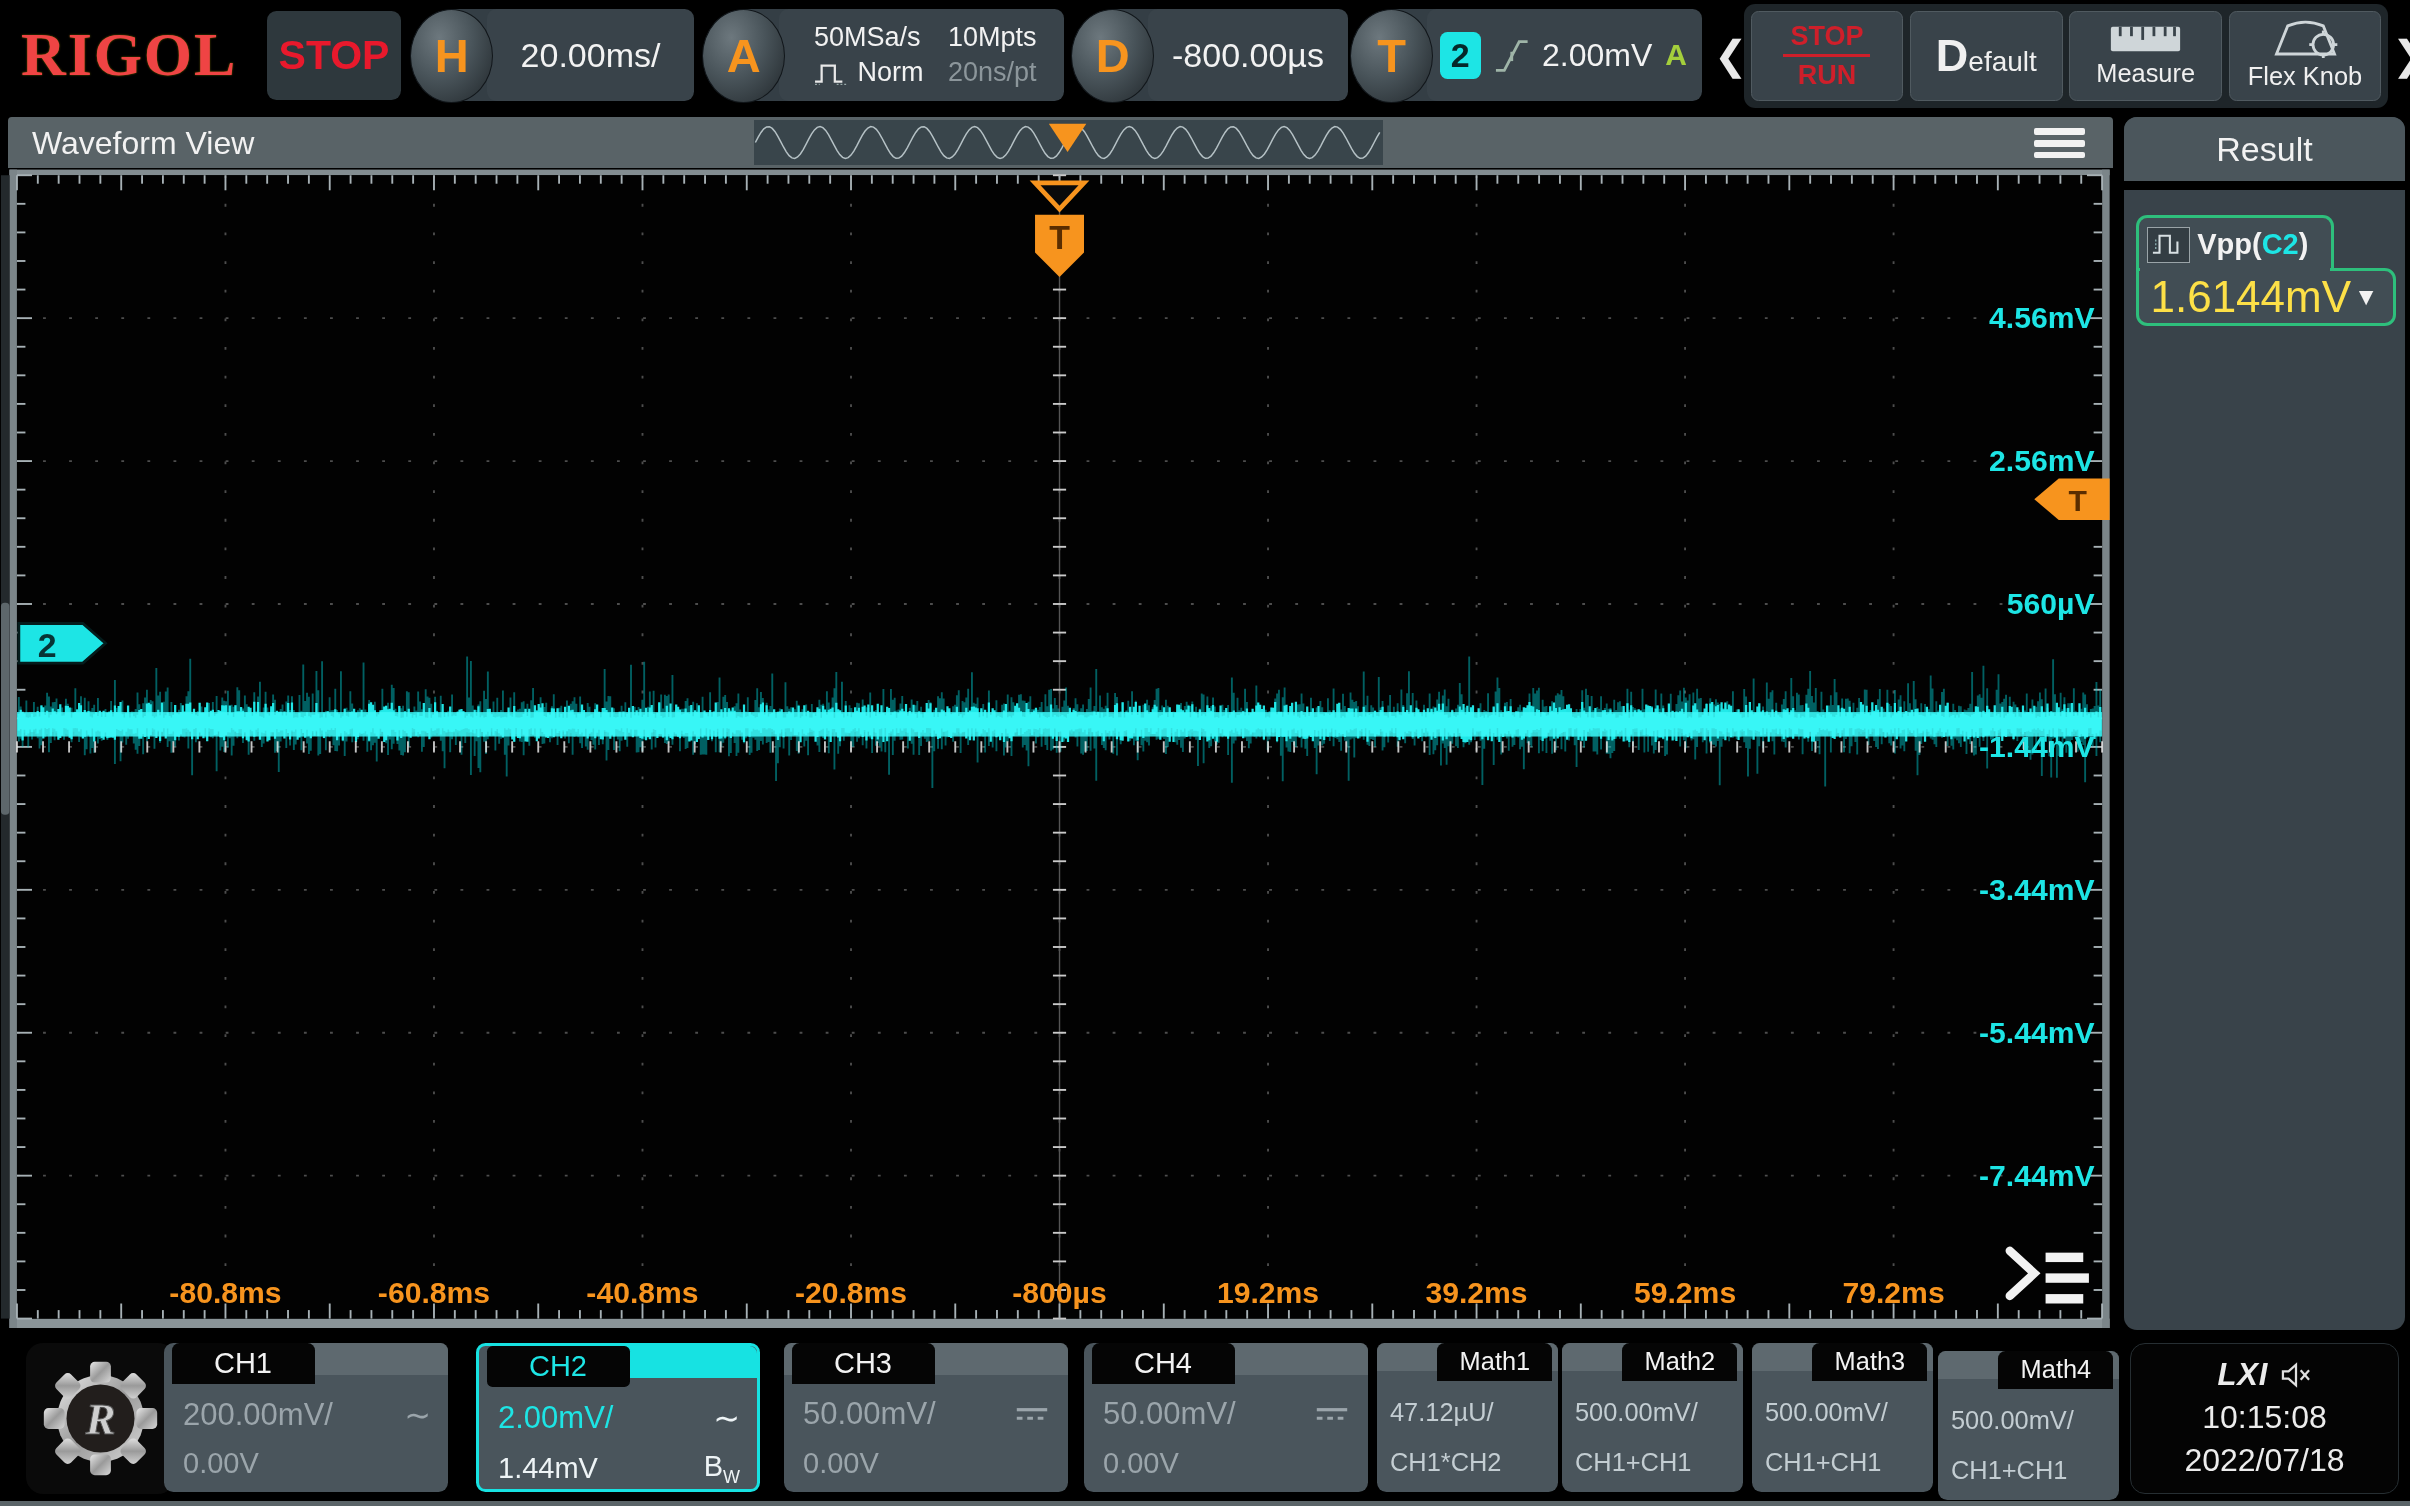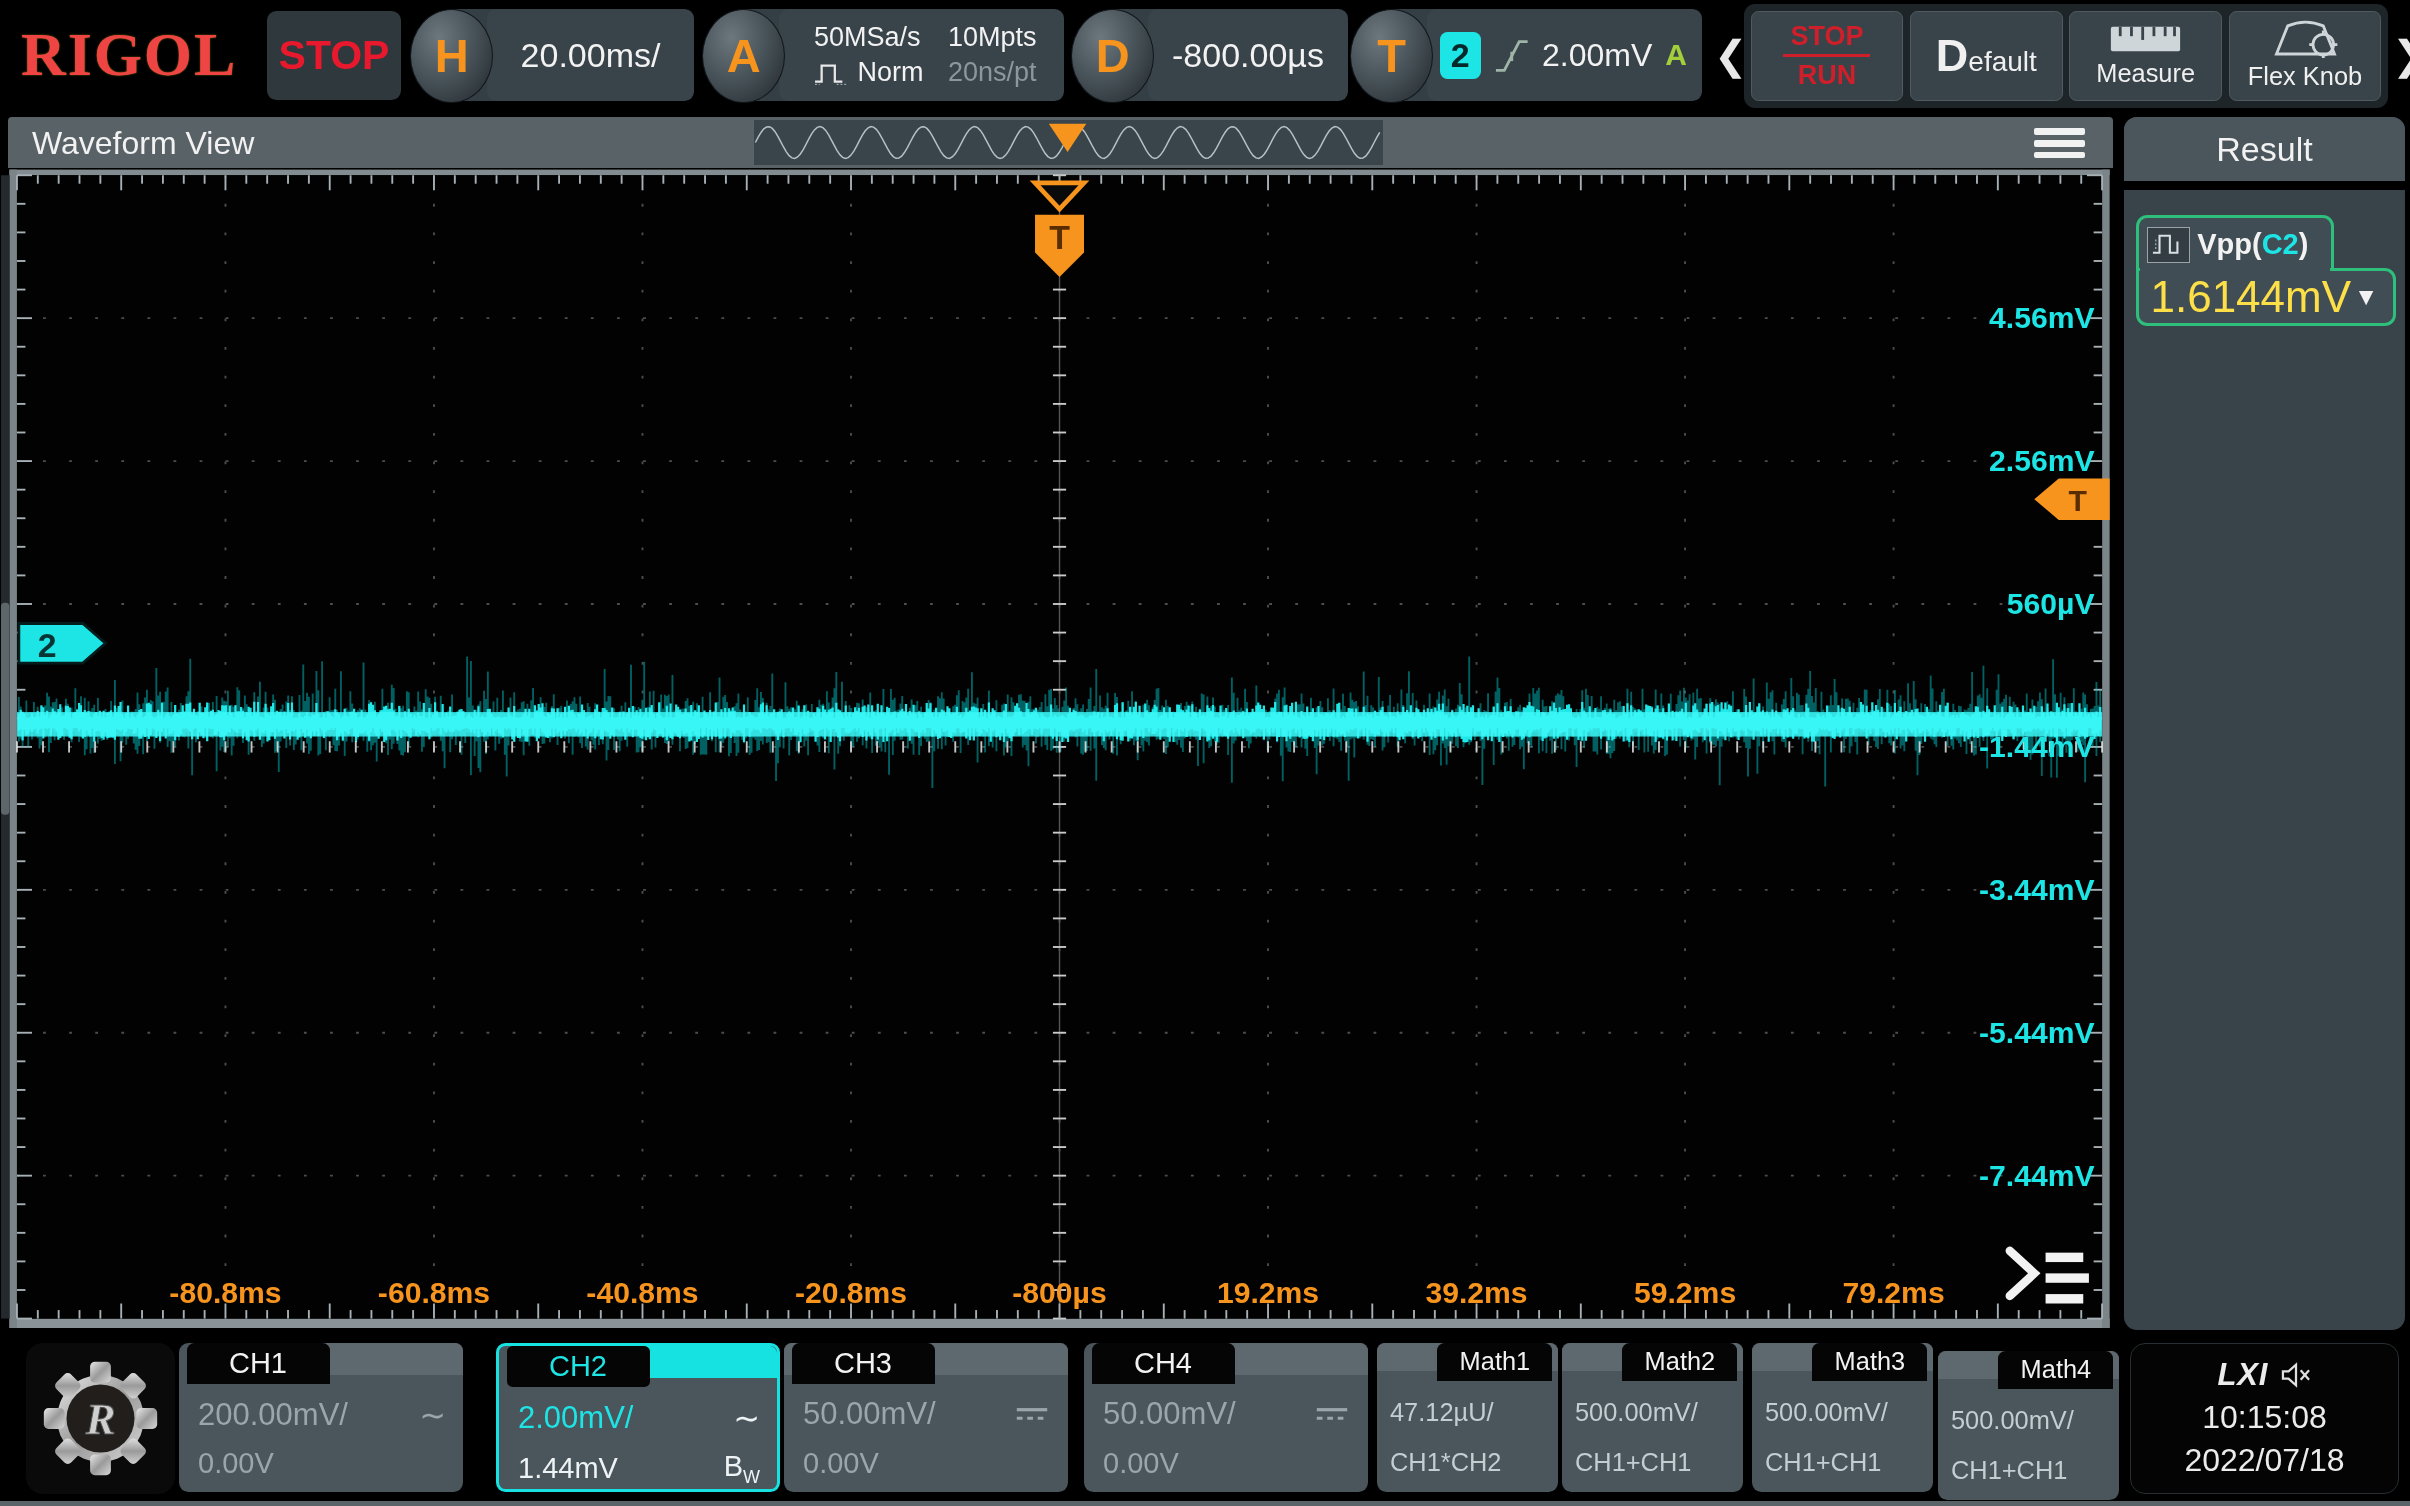--- a/index.html
+++ b/index.html
@@ -748,33 +748,33 @@
               <rect x="-60" y="-11" width="22" height="22" rx="5" transform="rotate(45)"></rect>
               <rect x="38" y="-11" width="22" height="22" rx="5" transform="rotate(45)"></rect>
             </g>
           </g>
           <circle r="36" fill="#221e1c"></circle>
           <text x="0" y="16" text-anchor="middle" font-family="Liberation Serif, serif" font-style="italic" font-weight="bold" font-size="48" fill="#cfcfcf" stroke="#555" stroke-width="1">R</text>
         </g>
       </svg>
     </div>
 
-    <div class="ch-card" style="left:179px;padding-left:24px;">
+    <div class="ch-card" style="left:164px;padding-left:24px;">
       <div class="ch-strip"></div>
       <div class="ch-tab">CH1</div>
       <div class="ch-row1">
           <span class="ch-scale">200.00mV/</span>
           <span class="coupling">∼</span>
         </div>
       <div class="ch-row2">
           <span>0.00V</span>
         </div>
     </div>
 
-    <div class="ch-card active" style="left:496px;padding-left:24px;">
+    <div class="ch-card active" style="left:476px;padding-left:24px;">
       <div class="ch-strip"></div>
       <div class="ch-tab">CH2</div>
       <div class="ch-row1">
           <span class="ch-scale">2.00mV/</span>
           <span class="coupling">∼</span>
         </div>
       <div class="ch-row2">
         <span>1.44mV</span>
         <span><span>B</span><sub class="bw-sub">W</sub></span>
       </div>

